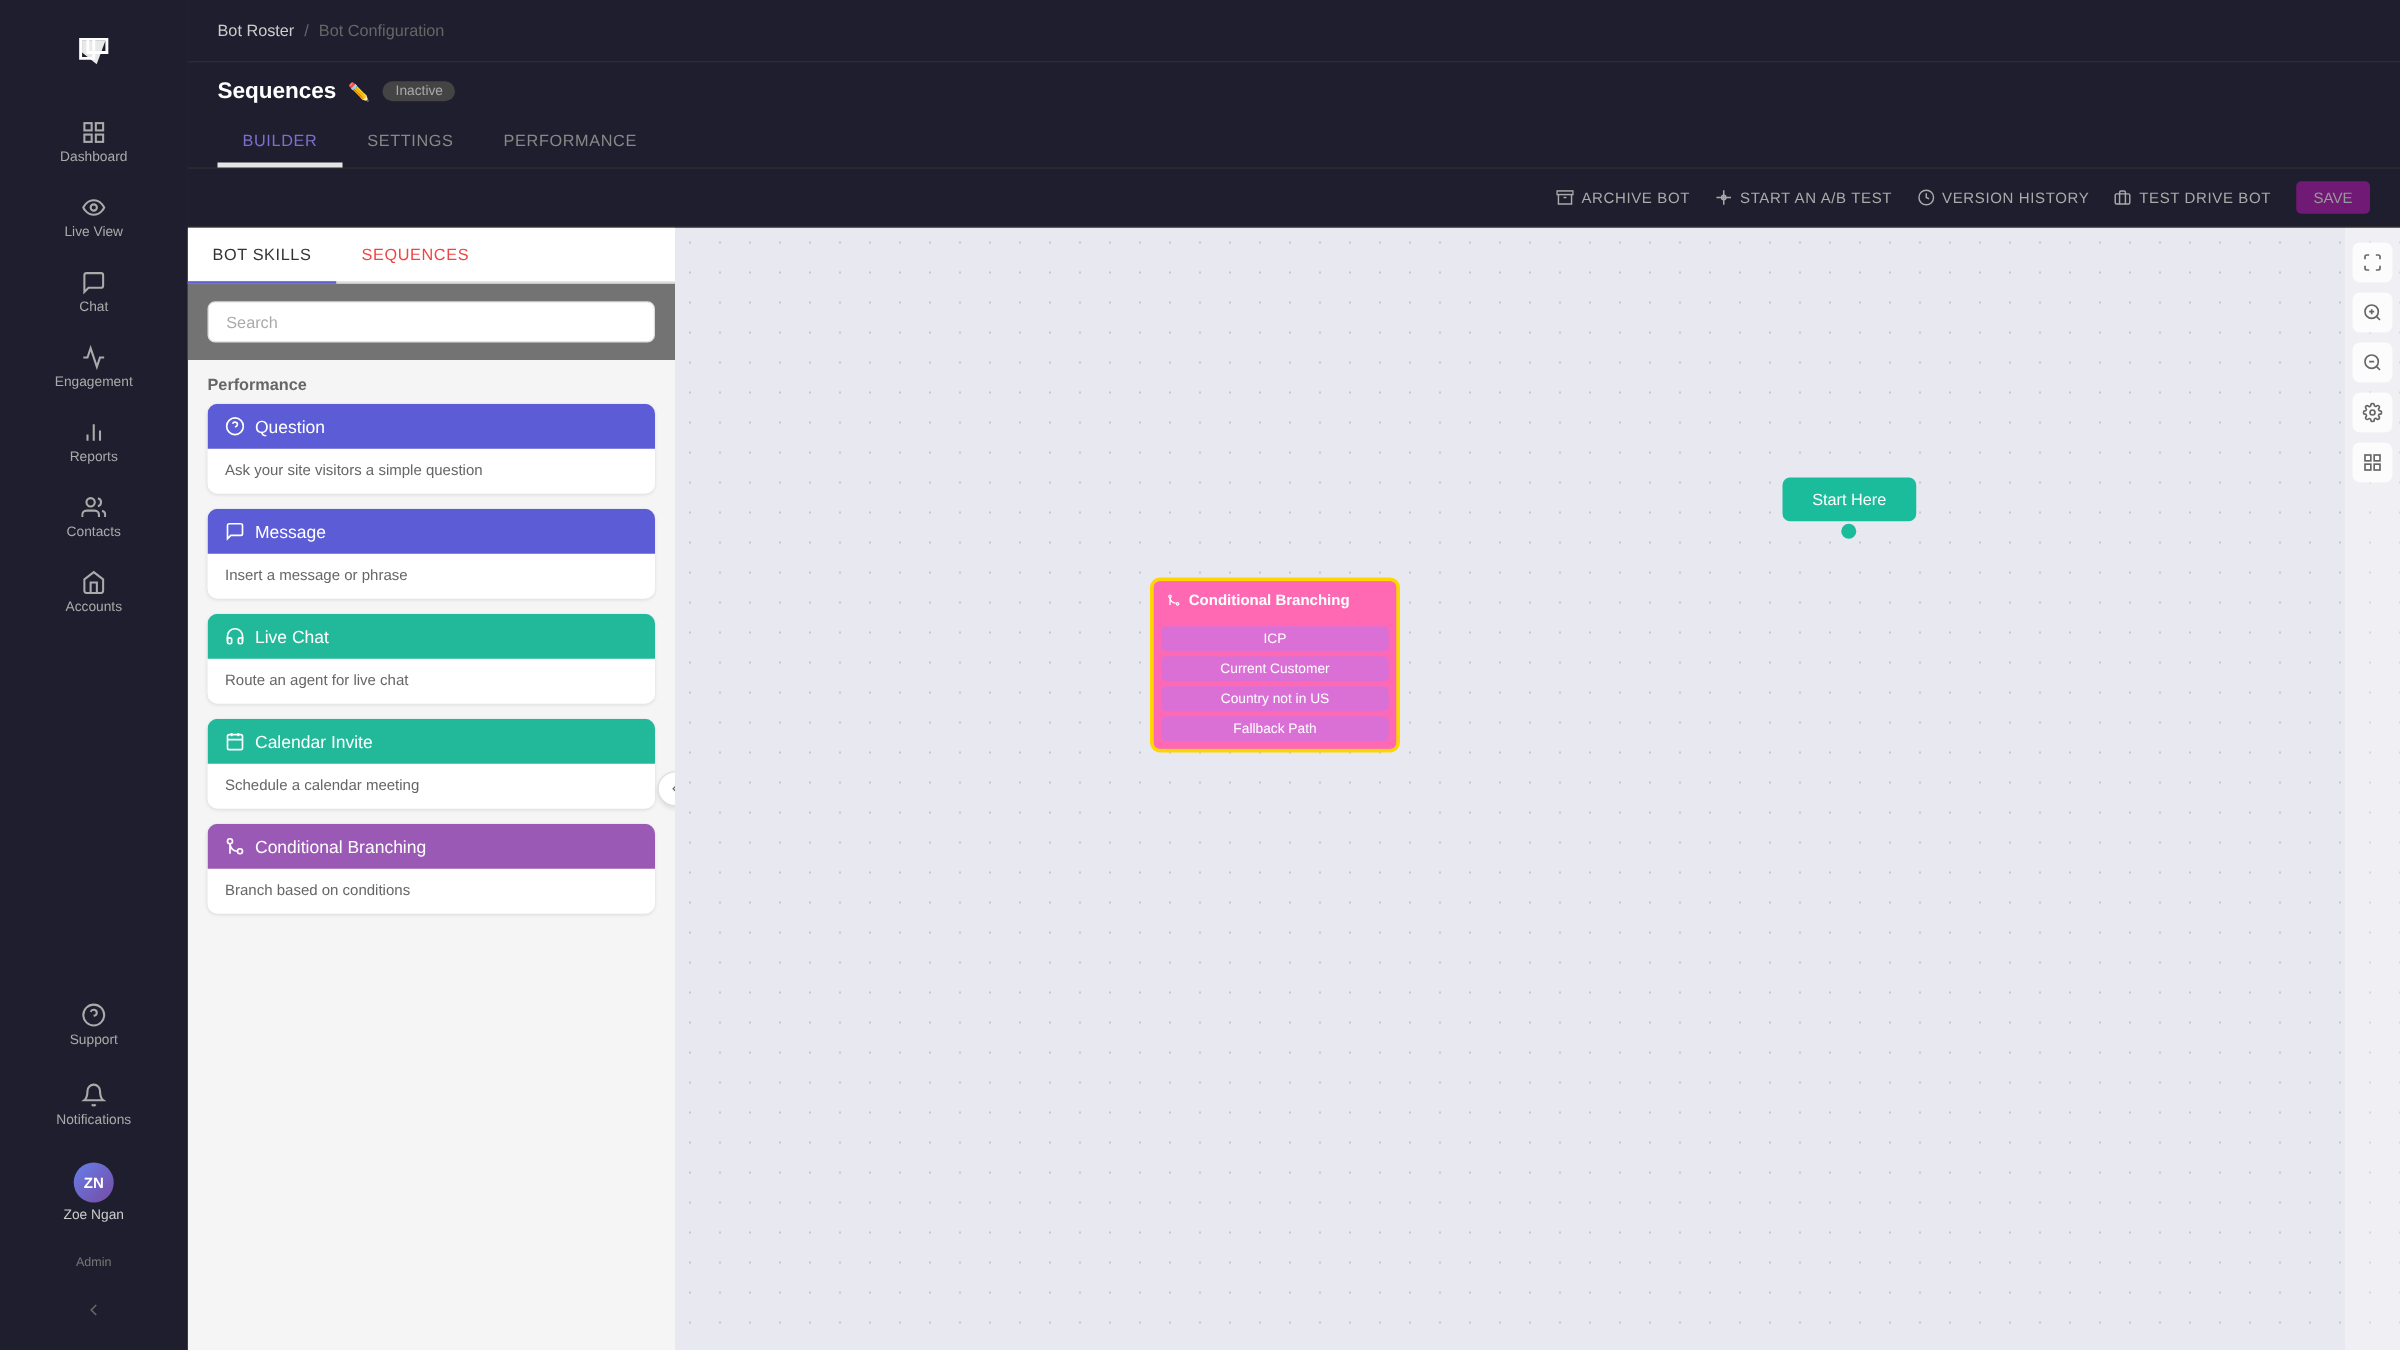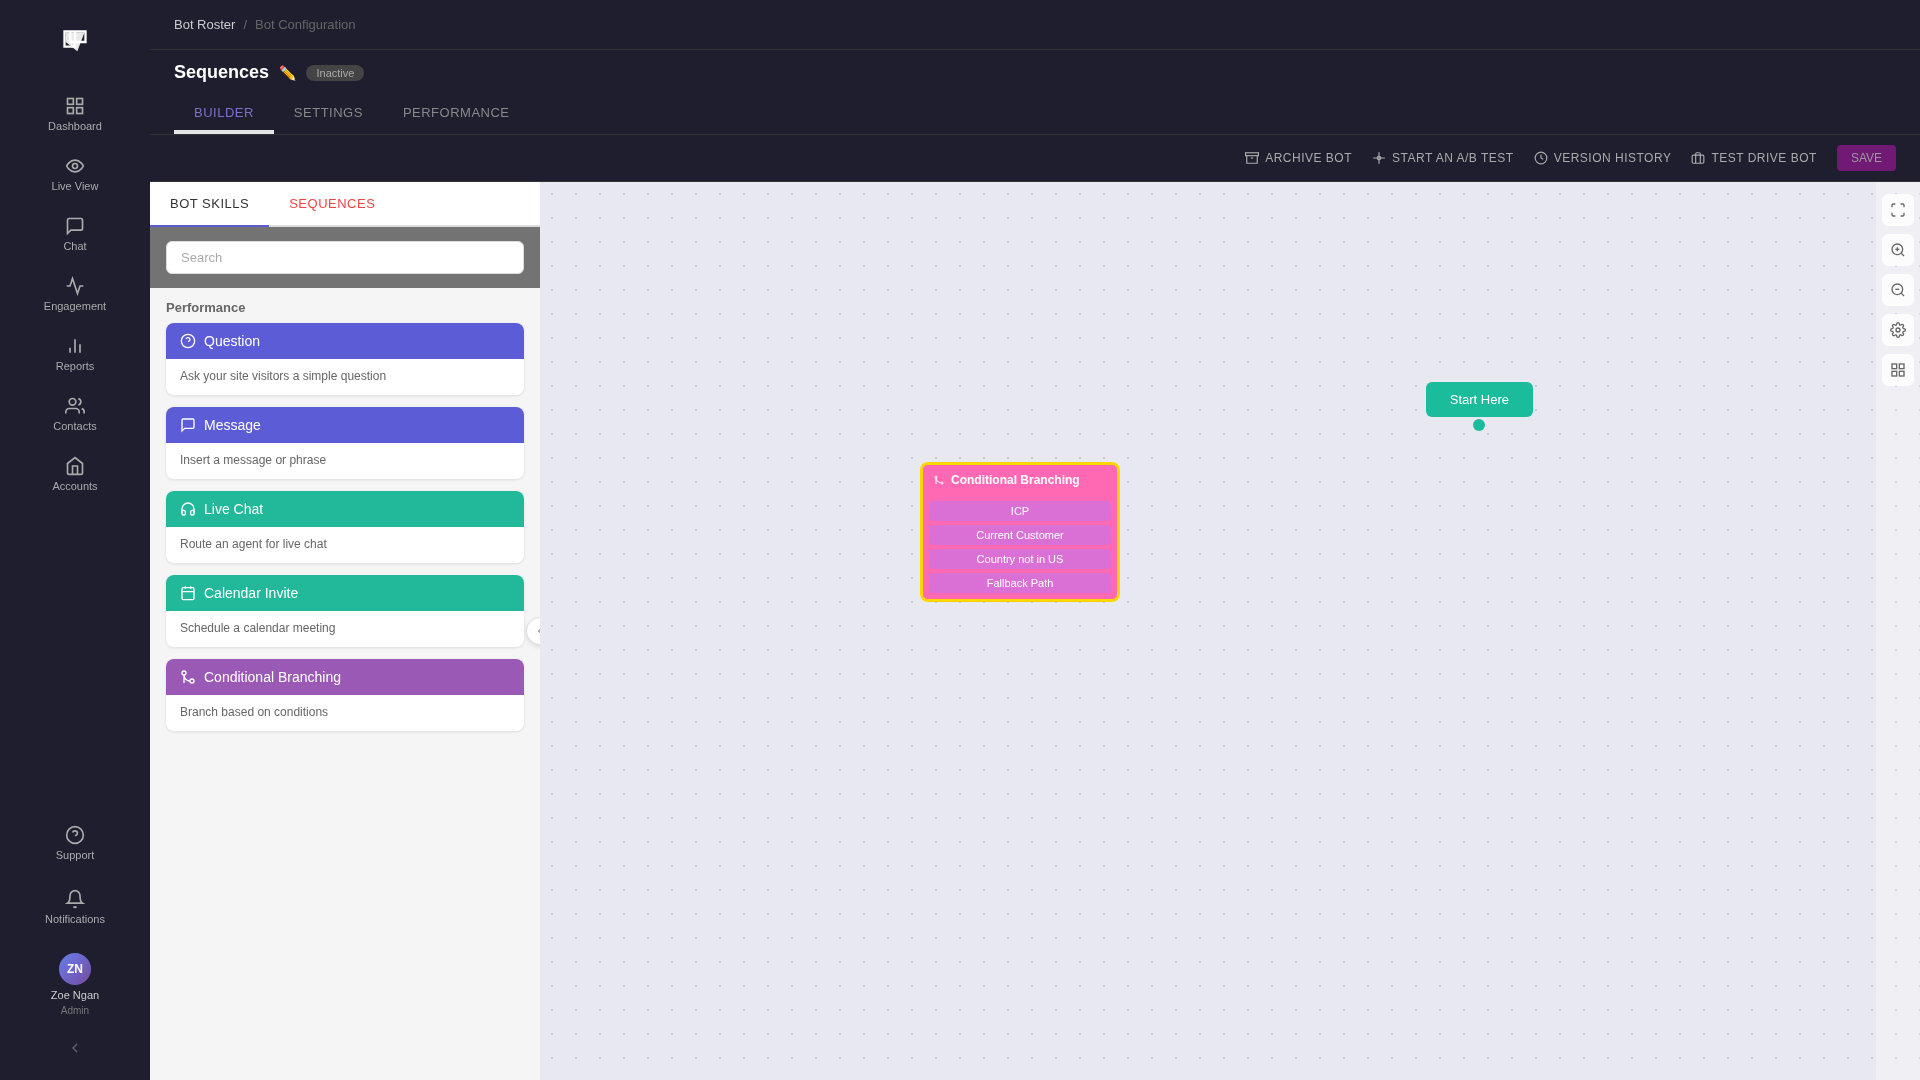--- a/index.html
+++ b/index.html
@@ -34,21 +34,21 @@
       display: flex; flex-direction: column; align-items: center;
       padding: 12px 8px; color: #aaa; cursor: pointer; gap: 4px;
     }
     .sidebar-avatar {
       width: 32px; height: 32px; border-radius: 50%;
       background: linear-gradient(135deg, #667eea, #764ba2);
       display: flex; align-items: center; justify-content: center;
       color: white; font-size: 12px; font-weight: bold;
     }
     .sidebar-user-name { font-size: 11px; color: #ccc; }
-    .sidebar-user-role { font-size: 10px; color: #777; }
+    .sidebar-user-role { font-size: 10px; color: #777; margin-top: 23px; }
     .sidebar-collapse {
       display: flex; align-items: center; justify-content: center;
       padding: 8px; color: #666; cursor: pointer;
     }
 
     
     .main-content {
       flex: 1;
       display: flex;
       flex-direction: column;

